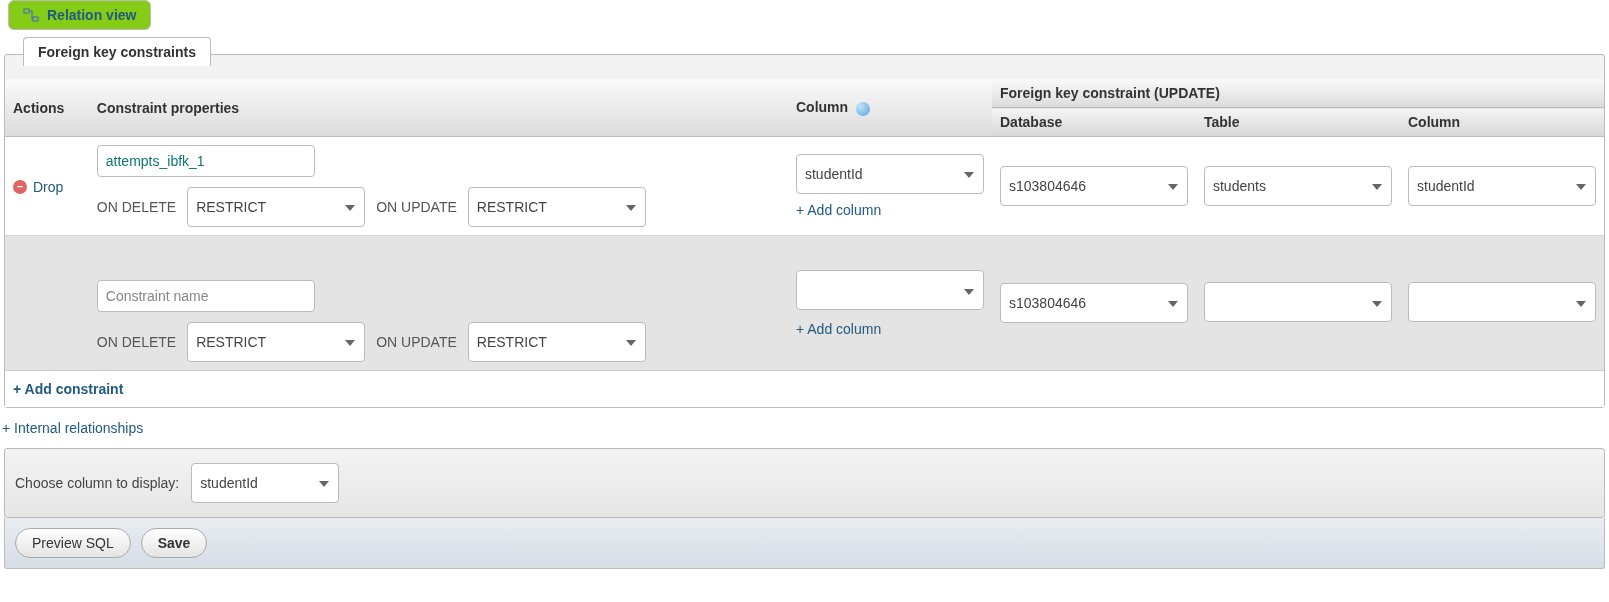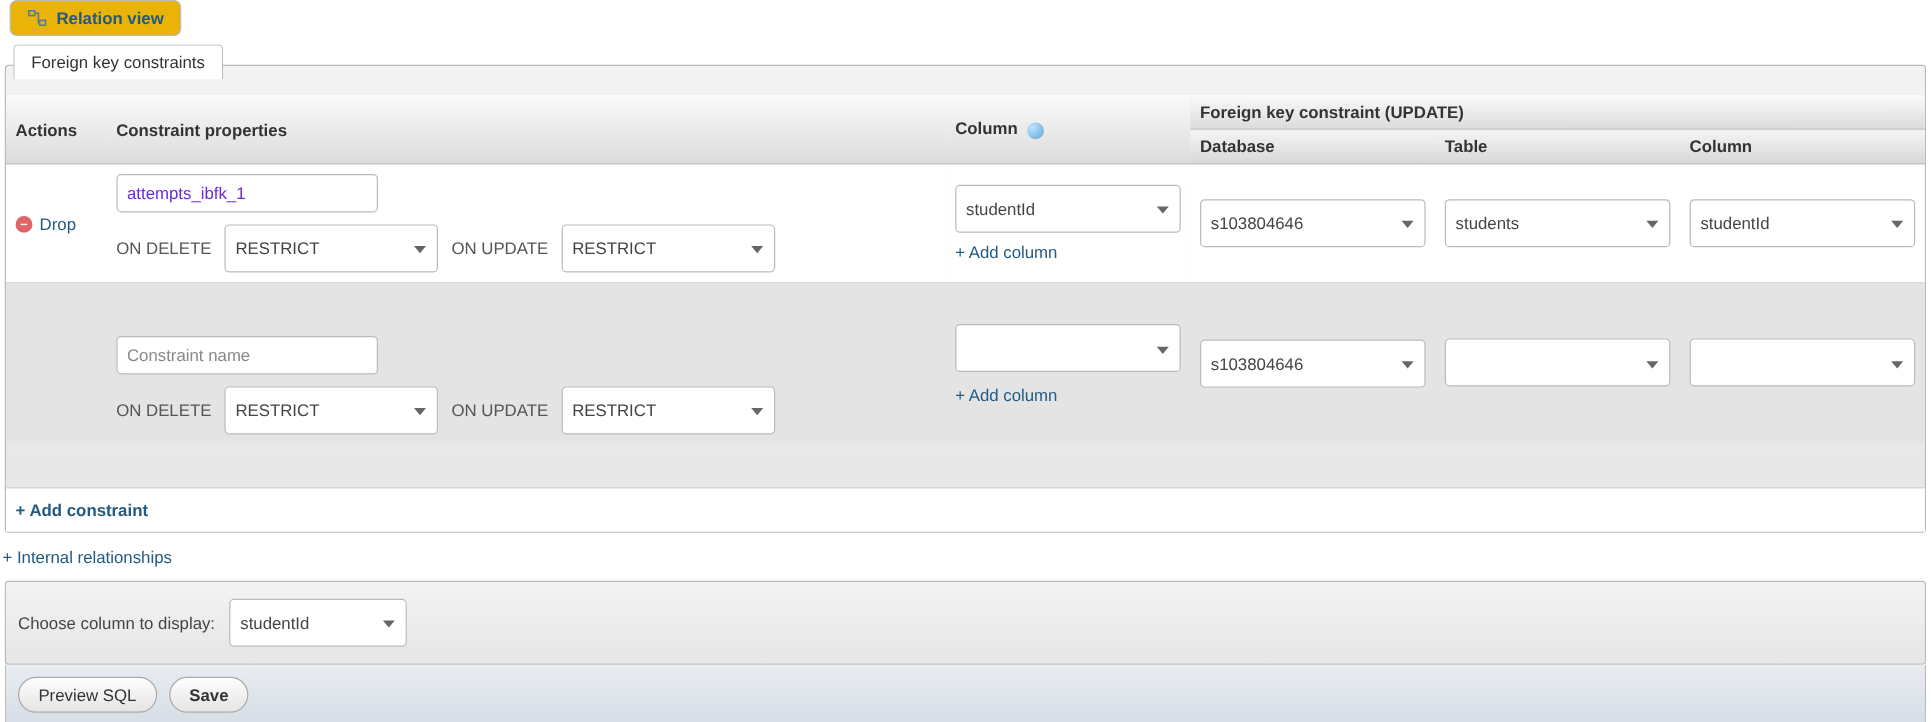--- a/index.html
+++ b/index.html
@@ -19,21 +19,21 @@
     gap: 8px;
     padding: 0 6px;
   }
   .top-tab {
     display: inline-flex;
     align-items: center;
     gap: 8px;
     padding: 6px 14px;
     border: 1px solid #bbb;
     border-radius: 6px;
-    background: #eab308;
+    background: #84cc16;
     color: #235a81;
     font-weight: bold;
     font-size: 14px;
     cursor: pointer;
   }
   .top-tab.active {
     background: linear-gradient(#eef5fb, #dfeaf3);
     border-color: #a9c7dc;
   }
   .top-tab .icon { width:16px; height:16px; display:inline-block; }
@@ -42,27 +42,27 @@
   .section {
     margin: 24px 2px 0 2px;
     border: 1px solid #bbb;
     border-radius: 3px;
     background: linear-gradient(#f3f3f3, #e6e6e6);
     position: relative;
   }
   .section-tab {
     position: absolute;
     top: -18px;
-    left: 6px;
+    left: 18px;
     background: #fff;
     border: 1px solid #bbb;
     border-bottom: none;
     border-radius: 4px 4px 0 0;
     padding: 6px 14px;
-    font-weight: normal;
+    font-weight: bold;
     font-size: 14px;
     color: #333;
   }
   .section-inner {
     padding: 24px 0 0 0;
   }
 
   
   table.fk {
     width: 100%;
@@ -97,21 +97,21 @@
   tr.row-dark  td { background: #e4e4e4; }
   table.fk tbody tr td { border-top: 1px solid #d7d7d7; }
 
   
   input[type=text] {
     height: 30px;
     border: 1px solid #bbb;
     border-radius: 4px;
     padding: 0 8px;
     font-size: 14px;
-    color: #6d28d9;
+    color: #0f766e;
     background: #fff;
   }
   input[type=text]::placeholder { color: #888; }
   .select {
     height: 30px;
     border: 1px solid #bbb;
     border-radius: 4px;
     padding: 4px 28px 4px 8px;
     font-size: 14px;
     color: #444;
@@ -162,21 +162,20 @@
     width: 14px; height: 14px; border-radius: 50%;
     background: #e06666;
     display: inline-flex; align-items: center; justify-content: center;
     color: #fff; font-weight: bold; font-size: 11px; line-height: 1;
   }
 
   .add-constraint {
     background: #fff;
     padding: 10px 8px;
     border-top: 1px solid #ccc;
-    margin-top: 36px;
   }
   .add-constraint .link { font-weight: bold; }
 
   .internal-rel {
     padding: 12px 0 4px 0;
   }
 
   .choose-col {
     margin: 8px 2px 0 2px;
     border: 1px solid #bbb;

